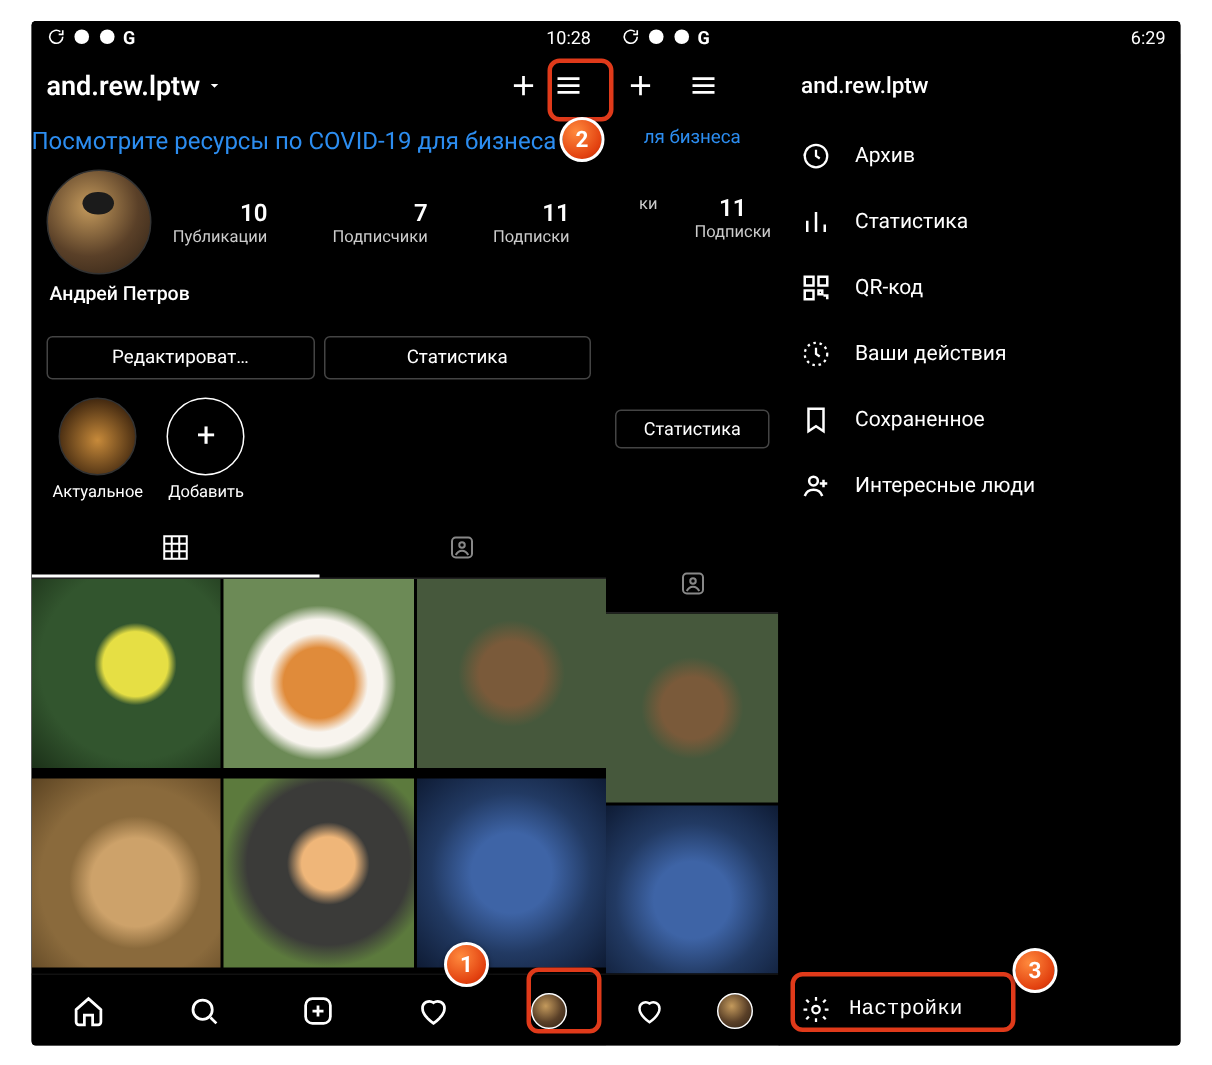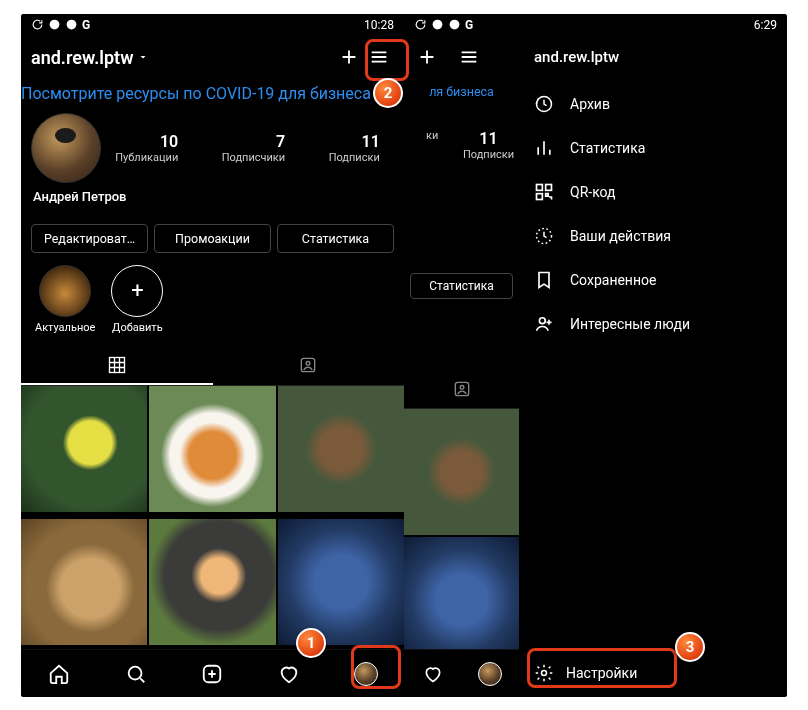--- a/index.html
+++ b/index.html
@@ -191,20 +191,21 @@
     padding: 12px 14px;
     font-size:14px;
     color:#fff;
   }
   .menu-icon { width:20px; height:20px; flex-shrink:0; display:flex; align-items:center; justify-content:center; }
   .menu-spacer { flex:1; }
   .settings-item {
     display:flex; align-items:center; gap:12px;
     padding: 12px 14px 14px;
     font-size:14px;
+    font-family:Liberation Mono, monospace;
   }
   
   .callout-red {
     position:absolute;
     border:3px solid #e03a1a;
     border-radius:8px;
     pointer-events:none;
   }
   .badge {
     position:absolute;
@@ -290,21 +291,20 @@
           <div class="n">11</div>
           <div class="l">Подписки</div>
         </div>
       </div>
     </div>
 
     <div class="display-name">Андрей Петров</div>
 
     <div class="btn-row">
       <div class="btn">Редактироват…</div>
-      <div class="btn">Промоакции</div>
       <div class="btn">Статистика</div>
     </div>
 
     <div class="highlights">
       <div class="hl">
         <div class="circ actual"></div>
         <div>Актуальное</div>
       </div>
       <div class="hl">
         <div class="circ add">+</div>

